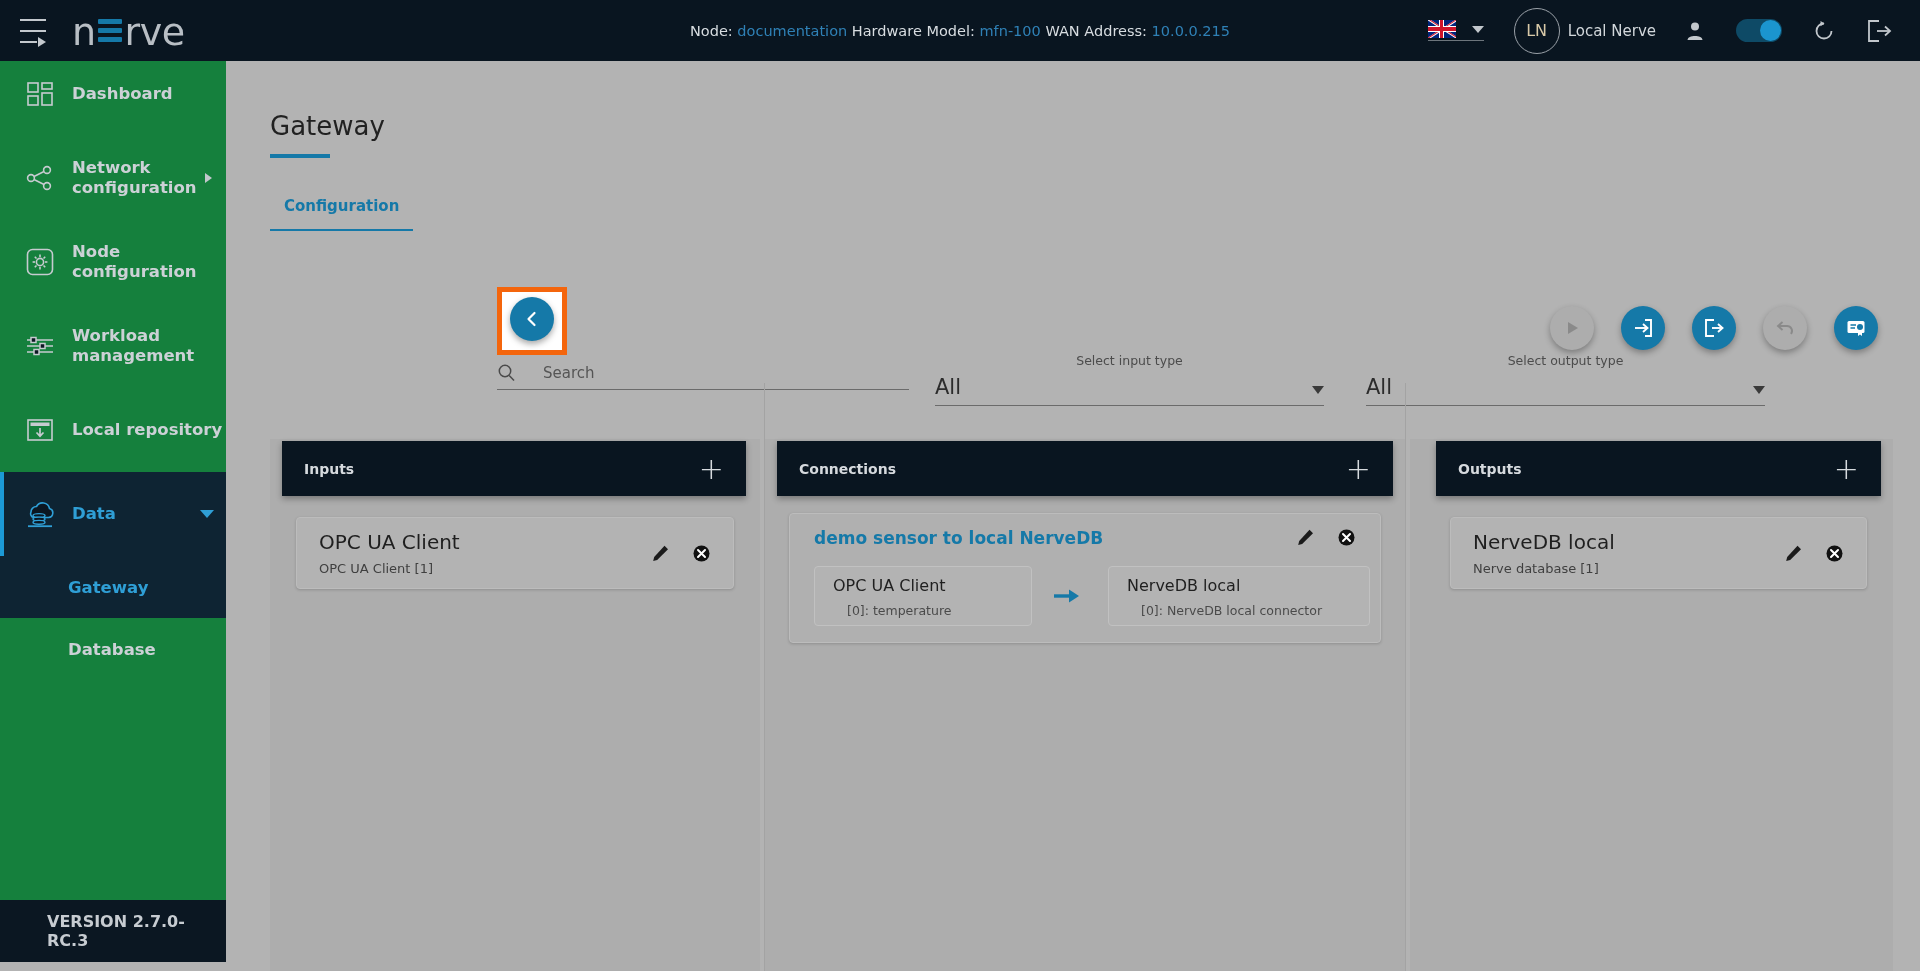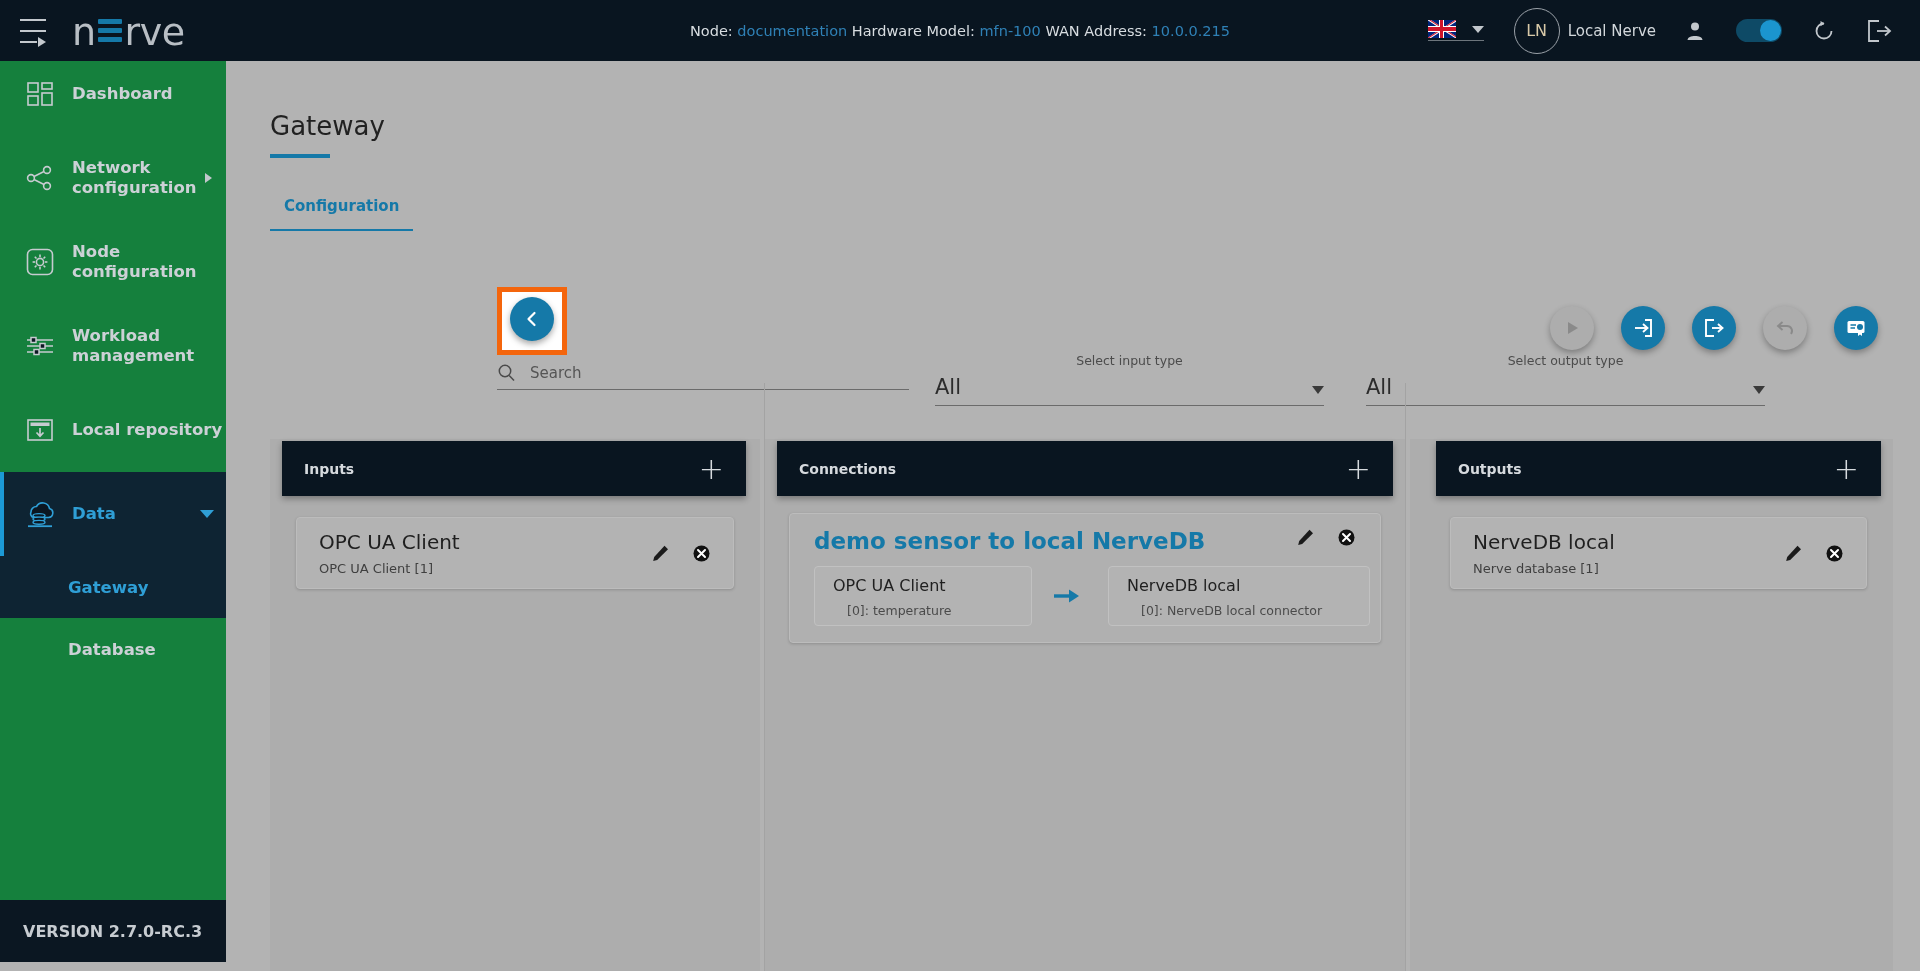--- a/index.html
+++ b/index.html
@@ -96,21 +96,21 @@
   .nav-arrow-r { position:absolute; right: 14px; width:0;height:0;
     border-top:5px solid transparent;border-bottom:5px solid transparent;
     border-left:7px solid #c2c7cc; }
   .nav-arrow-d { position:absolute; right: 12px; width:0;height:0;
     border-left:7px solid transparent;border-right:7px solid transparent;
     border-top:8px solid #2f9fd6; }
   .subitem { height: 62px; display:flex; align-items:center; padding-left: 68px;
     font-size: 16.5px; font-weight:700; cursor:pointer; color:#ccd1d6; }
   .subitem.active { background: #0e2433; color: #2f9fd6; }
   .version { position:absolute; bottom: 0; left: 0; width: 226px; height: 62px;
-    display:flex; align-items:center; padding-left: 23px;
+    display:flex; align-items:center; padding-left: 47px;
     font-size: 16px; font-weight: 700; color: #c7ccd1; background: #0b1722; }
 
   
   .main { position:absolute; top: 61px; left: 226px; width: 1694px; height: 910px;
     background: #b3b3b3; }
   .page-title { position:absolute; left: 44px; top: 50px; font-size: 26px;
     color: #212121; font-weight: 400; }
   .title-underline { position:absolute; left: 44px; top: 93px; width: 60px; height: 4px;
     background: #1579a8; }
 
@@ -122,21 +122,21 @@
     border: 5px solid #f4650c; background: #fff; }
   .back-btn { position:absolute; left: 284px; top: 236px; width: 44px; height: 44px;
     border-radius: 50%; background: #1579a8; display:flex; align-items:center;
     justify-content:center; box-shadow: 0 3px 6px rgba(0,0,0,.35); cursor:pointer; }
 
   .search-wrap { position:absolute; left: 271px; top: 302px; width: 412px;
     border-bottom: 1px solid #6b6b6b; display:flex; align-items:center;
     padding-bottom: 7px; }
   .search-wrap .mag { margin-right: 14px; }
   .search-input { border:none; outline:none; background:transparent; font-size: 15px;
-    color:#3b3b3b; width: 350px; font-family:"DejaVu Sans","Liberation Sans",sans-serif; }
+    color:#3b3b3b; width: 350px; font-family:"DejaVu Sans","Liberation Sans",sans-serif;margin-left:13px; }
   .search-input::placeholder { color:#555; }
 
   .sel { position:absolute;text-align:center; }
   .sel .slabel { font-size: 12.5px; color:#4c4c4c; }
   .sel .sbox { margin-top: 7px; display:flex; align-items:flex-end;
     justify-content:space-between; border-bottom: 1px solid #6b6b6b; padding-bottom: 6px; }
   .sel .sval { font-size: 21px; color: #2c2c2c; }
   .sel .scaret { width:0;height:0;border-left:6px solid transparent;
      border-right:6px solid transparent;border-top:8px solid #3a3a3a; margin-bottom:5px; }
   #sel-input { left: 709px; top: 292px; width: 389px; }
@@ -176,21 +176,21 @@
   .card .csub { font-size: 13px; color: #3f3f3f; margin-top: 7px; }
   .card .crow { display:flex; align-items:center; justify-content:space-between;
     height: 100%; padding: 0 22px 0 22px; }
   .card .ctools { display:flex; align-items:center; gap: 22px; }
 
   #card-input { left: 26px; top: 134px; right: 26px; height: 72px; }
   #card-output{ left: 40px; top: 134px; right: 26px; height: 72px; }
 
   #card-conn { left: 24px; top: 130px; right: 24px; height: 130px;
     background: #b0b0b0; }
-  #card-conn .conn-title { position:absolute; left: 24px; top: 14px; font-size: 23px;
+  #card-conn .conn-title { position:absolute; left: 24px; top: 14px; font-size: 17px;
     color: #1579a8; font-weight: 700; }
   #card-conn .conn-tools { position:absolute; right: 24px; top: 14px;
     display:flex; gap: 22px; align-items:center; }
   .subcard { position:absolute; top: 52px; height: 60px; background: #b3b3b3;
     border: 1px solid #c1c1c1; border-radius: 4px; }
   .subcard .stitle { position:absolute; left: 18px; top: 9px; font-size: 16px;
     color: #1f1f1f; }
   .subcard .ssub { position:absolute; left: 32px; top: 36px; font-size: 12.5px;
     color: #4a4a4a; }
   #sub-src { left: 24px; width: 218px; }

